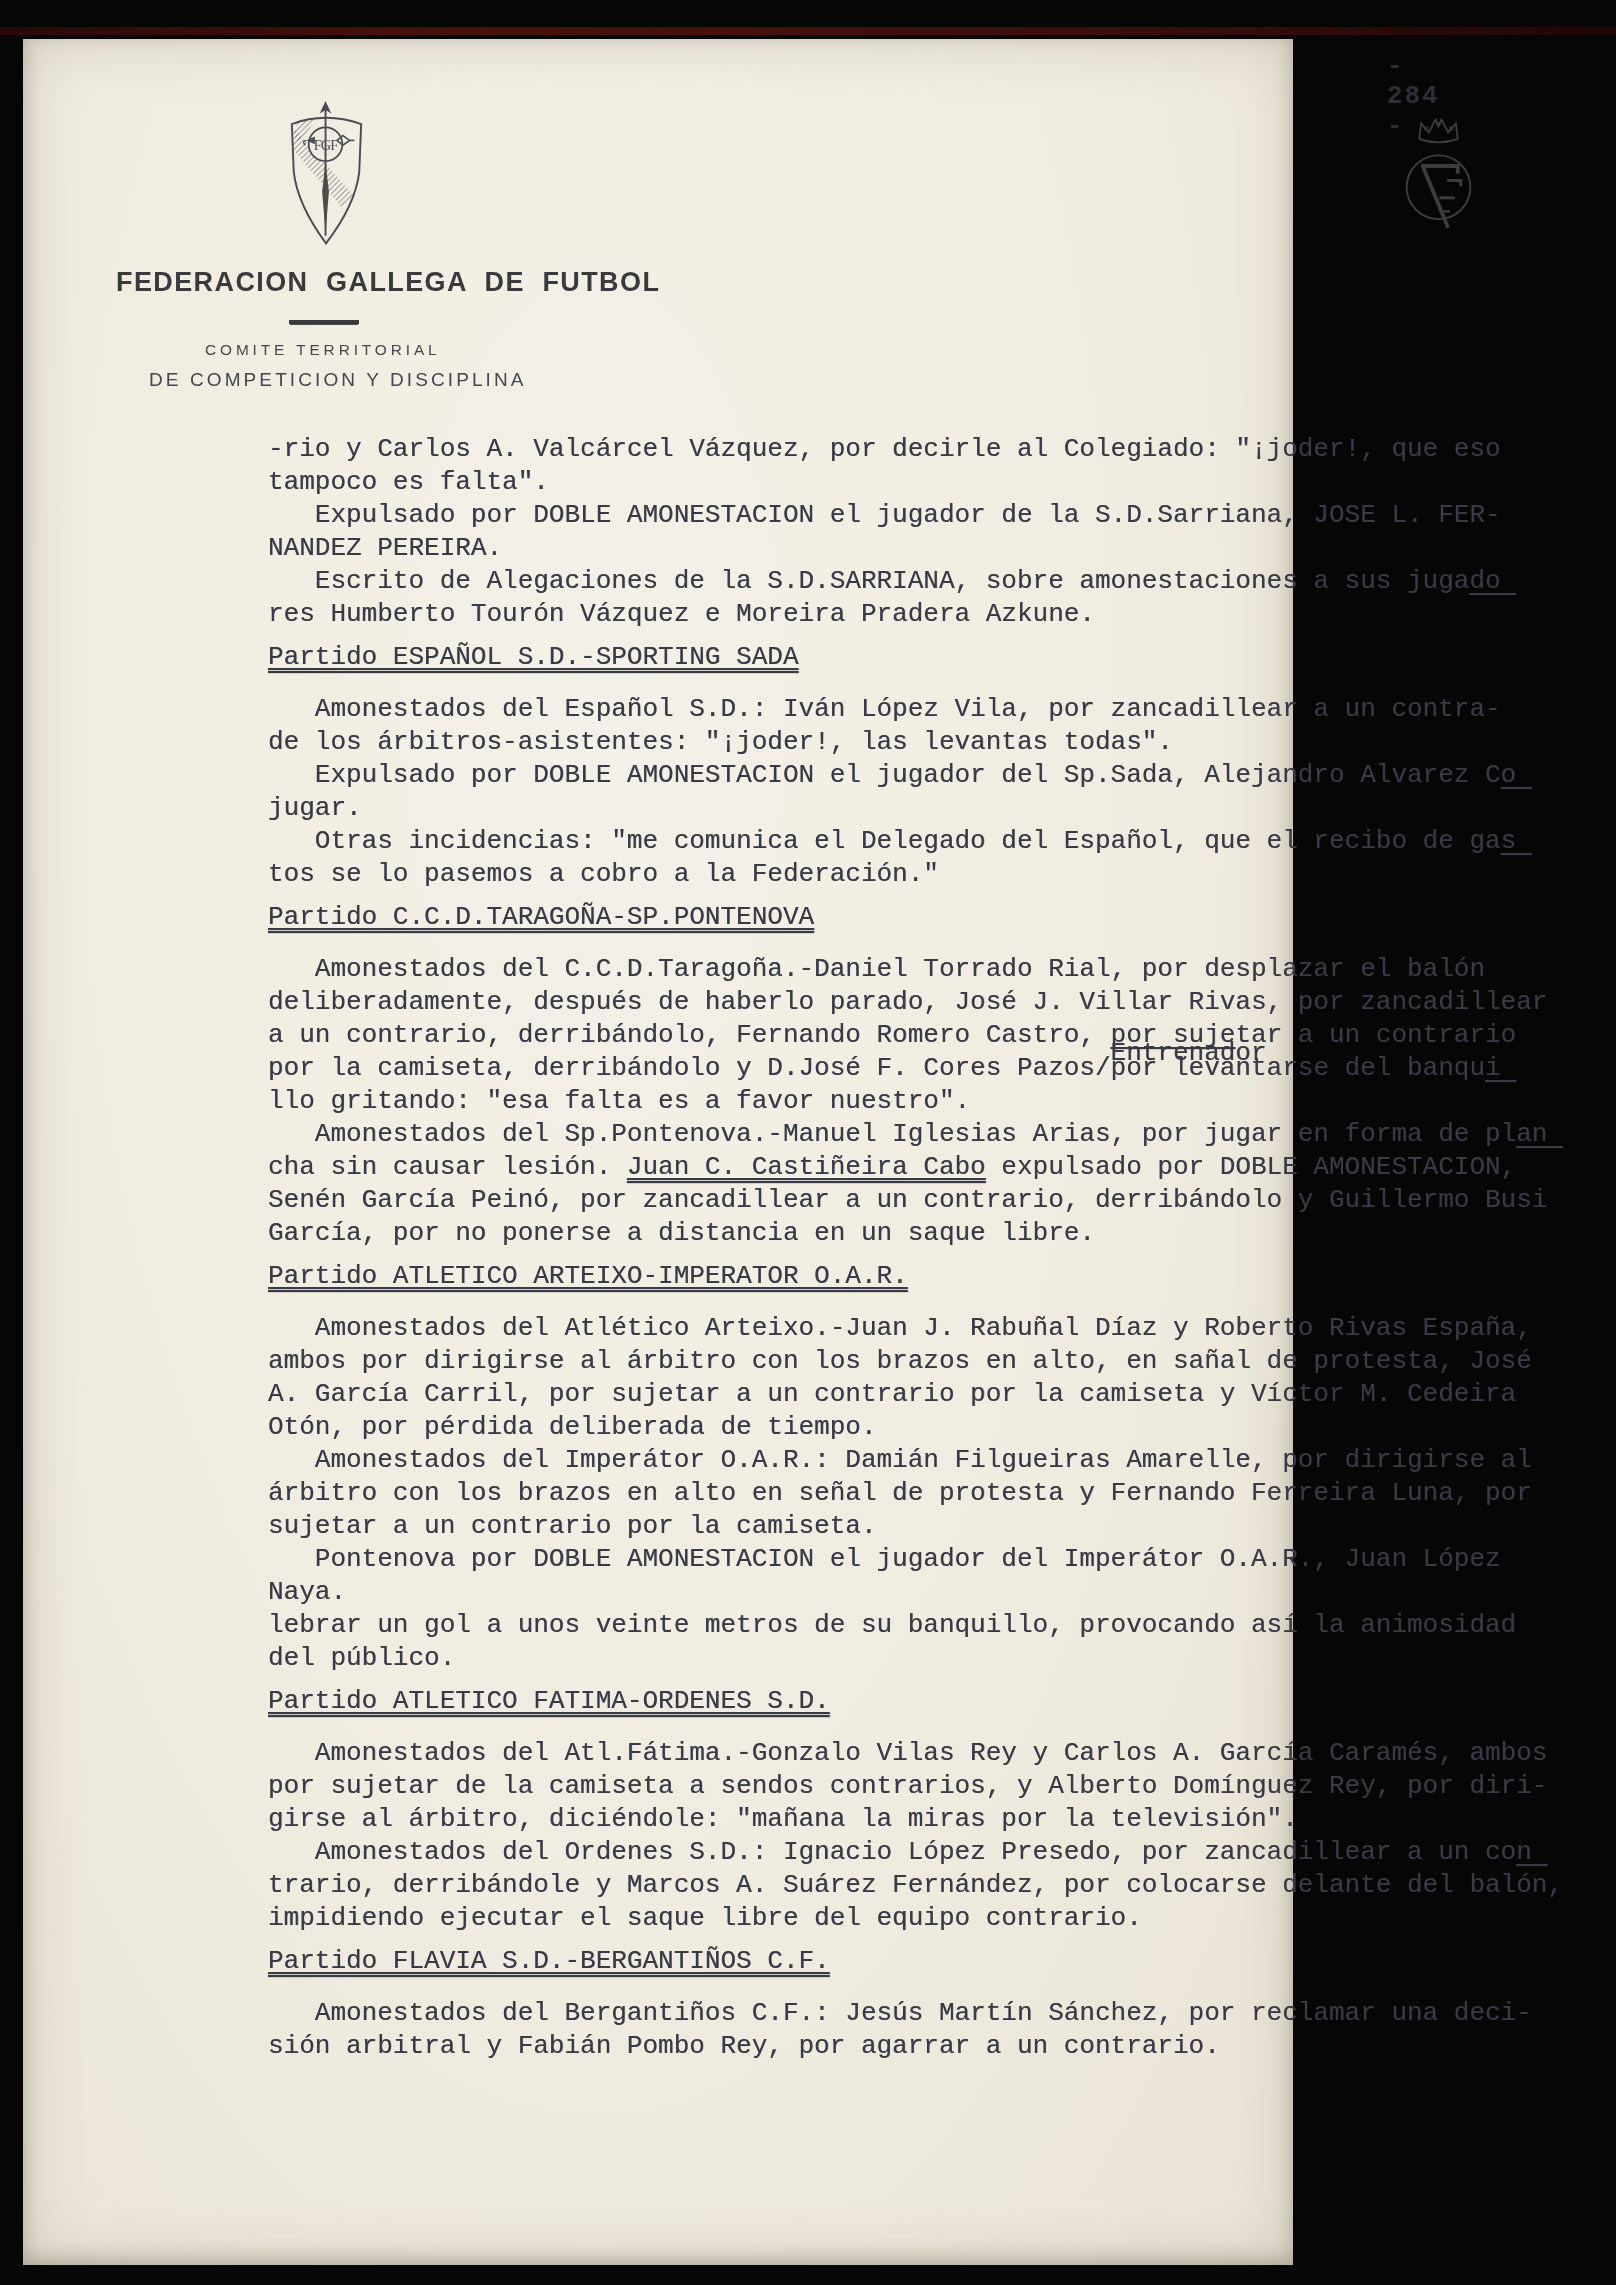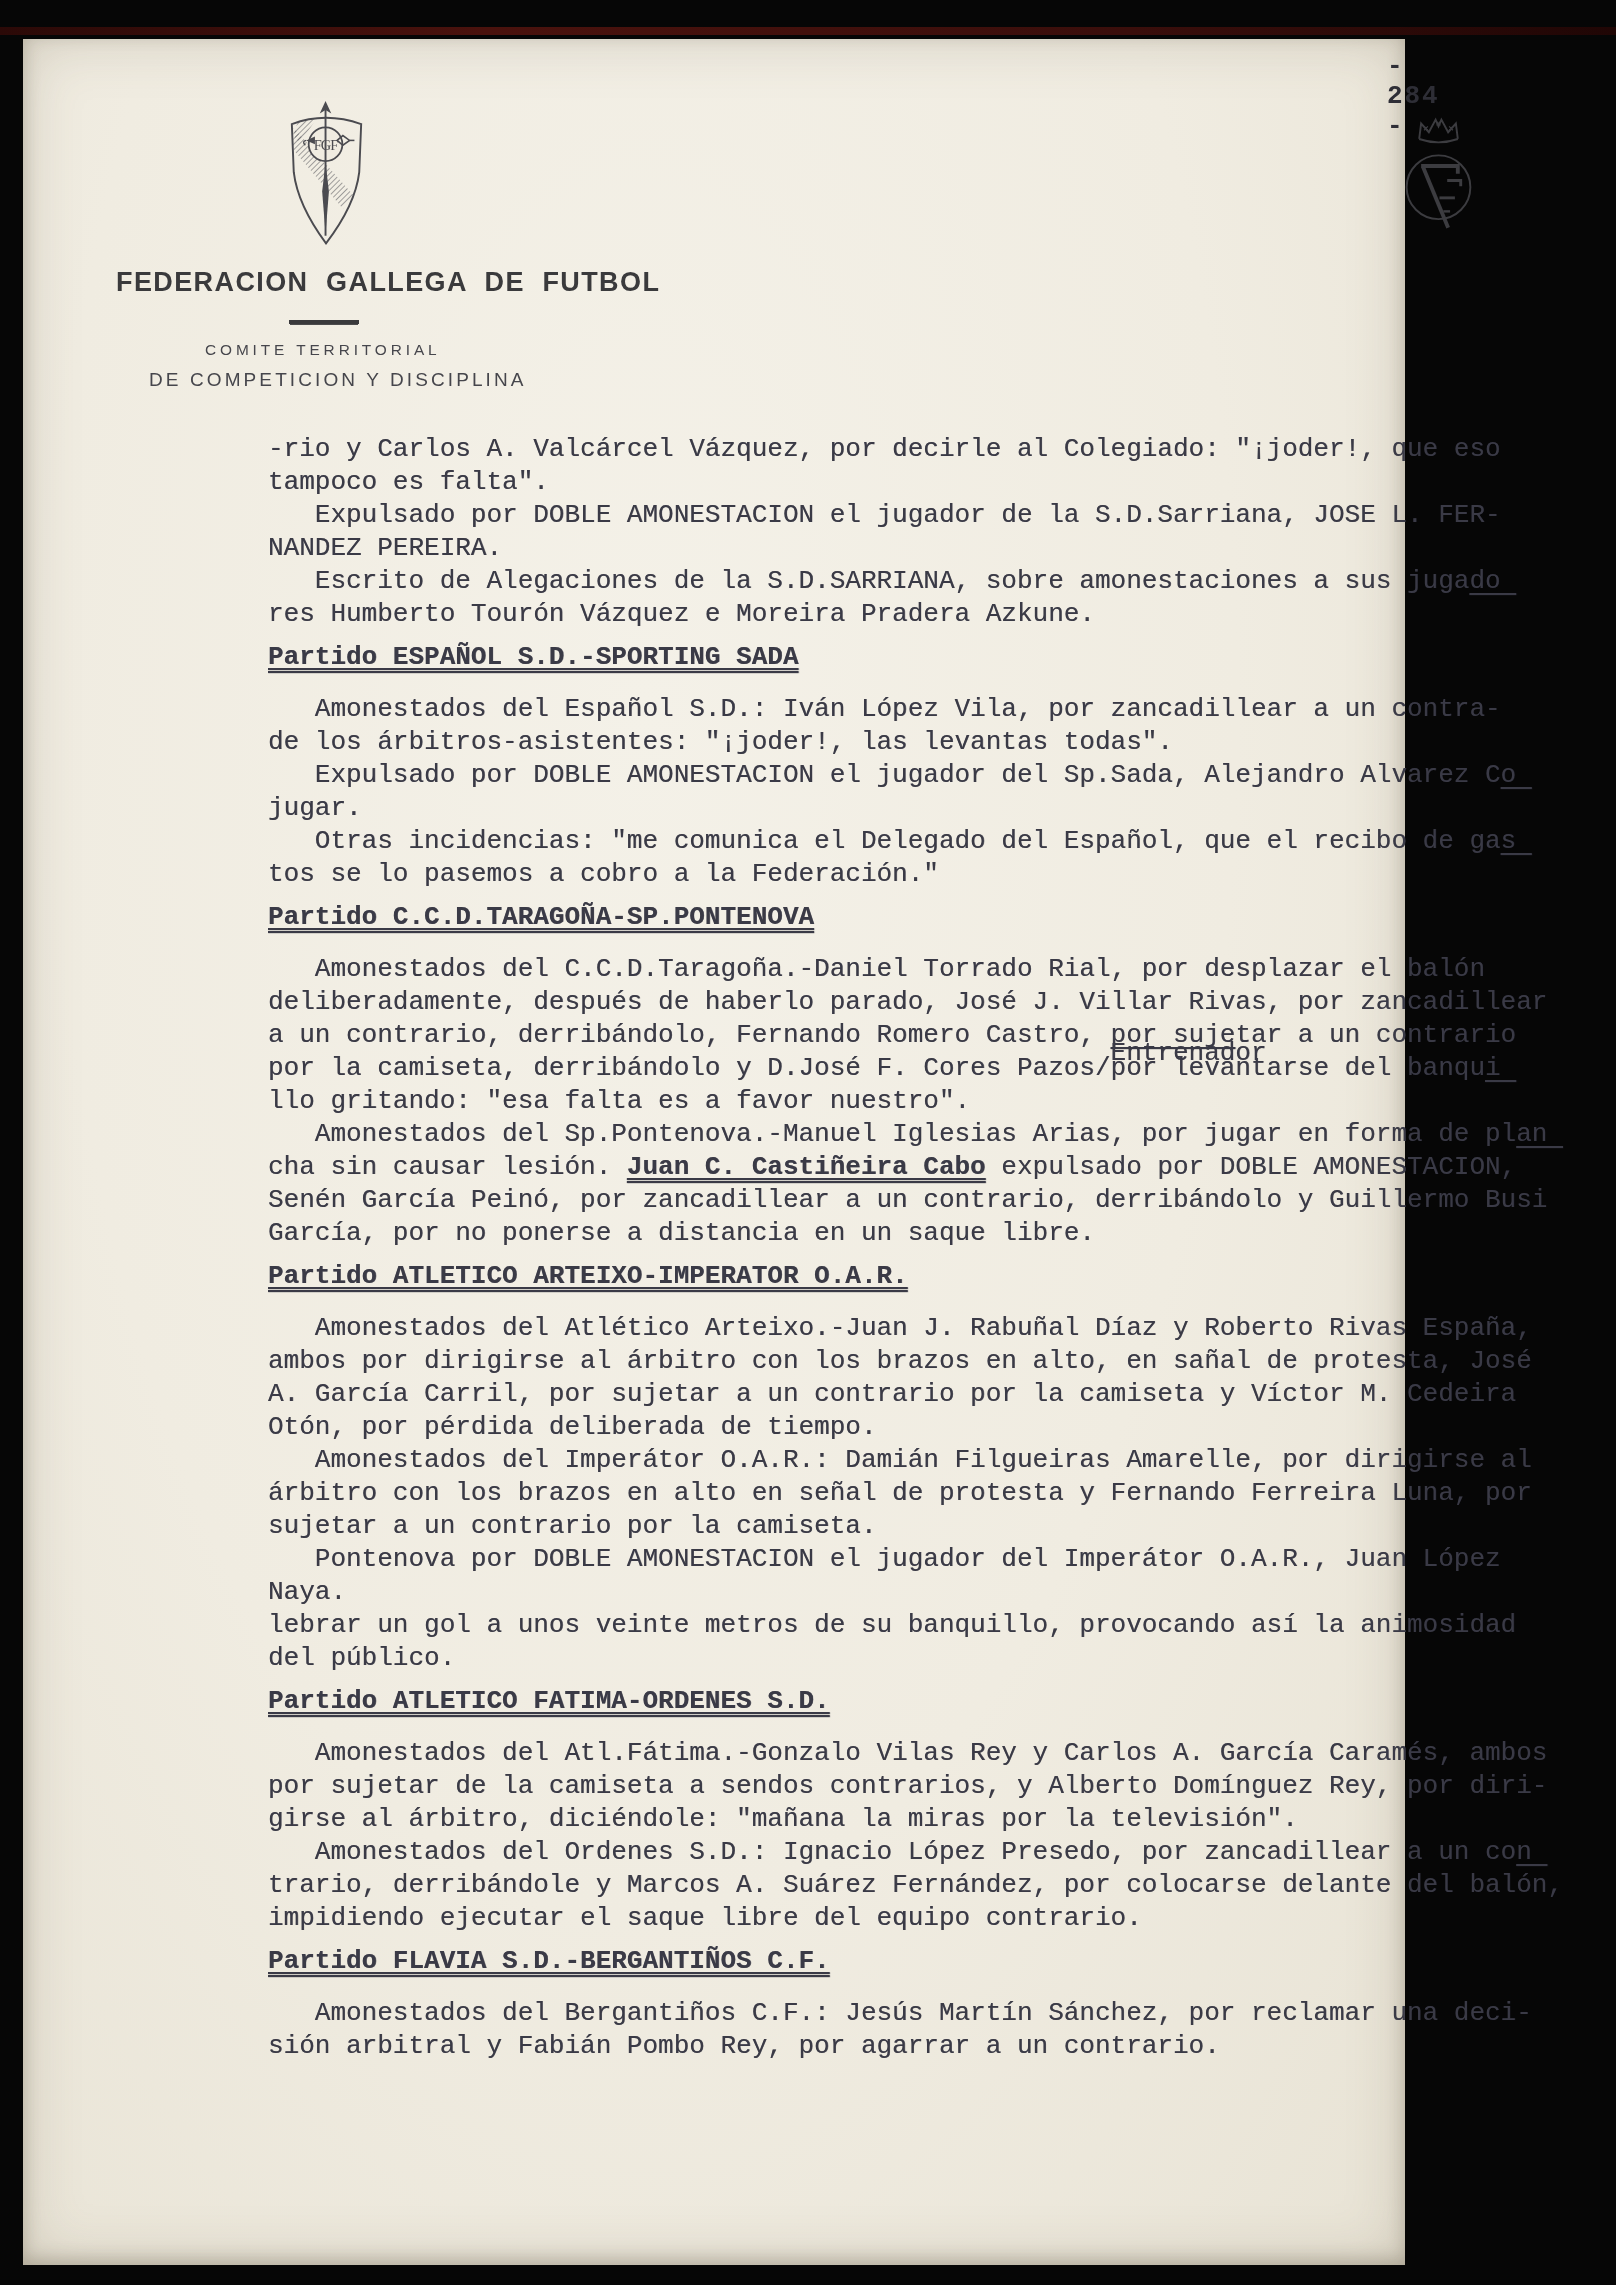--- a/index.html
+++ b/index.html
@@ -4,21 +4,21 @@
 <style>
   html,body{margin:0;padding:0;}
   body{
     width:1616px;height:2285px;position:relative;overflow:hidden;
     background:#060606;
     font-family:"Liberation Mono","DejaVu Sans Mono",monospace;
   }
   .top-red{position:absolute;left:0;top:27px;width:1616px;height:7.7px;
     background:linear-gradient(90deg,#2b0907,#4a120d 30%,#3a0e0b 70%,#200605);}
   .paper{
-    position:absolute;left:23px;top:39px;width:1382px;height:2226px;
+    position:absolute;left:23px;top:39px;width:1270px;height:2226px;
     background:radial-gradient(ellipse at 45% 30%, #f4f1e8 0%, #f0ece1 55%, #e8e3d5 100%);
     box-shadow:inset 0 0 58px rgba(100,88,62,.22), inset 0 -5.8px 17.4px rgba(60,50,30,.25);
   }
   
   .org-title{position:absolute;left:93px;top:228px;
     font-family:"Liberation Sans","DejaVu Sans",sans-serif;font-weight:bold;
     font-size:27px;letter-spacing:1.4px;word-spacing:8.7px;color:var(--header_ink);
     transform:scaleY(1.04);}
   .org-rule{position:absolute;left:266px;top:281px;width:70px;height:3.9px;
     background:var(--header_ink);box-shadow:0 1.9px 0 -1px var(--header_ink);}
@@ -32,21 +32,21 @@
     letter-spacing:1.9px;color:#2e2e36;}
   .shield{position:absolute;left:255px;top:60px;}
   .crest{position:absolute;left:1371px;top:71px;}
   
   #doc{position:absolute;left:245px;top:394px;width:1332px;
     font-size:26px;color:var(--ink);
     text-shadow:0.3px 0.3px 0 rgba(42,42,56,.55);}
   .line{height:33px;line-height:33px;white-space:pre;position:relative;}
   .sec-heading{margin-top:9.7px;margin-bottom:19.3px;height:33px;line-height:33px;white-space:pre;}
   .u2{text-decoration:underline;text-decoration-style:double;
-    text-underline-offset:3.9px;text-decoration-thickness:1.9px;font-weight:bold;}
+    text-underline-offset:3.9px;text-decoration-thickness:1.9px;}
   .u{text-decoration:underline;text-underline-offset:4.8px;text-decoration-thickness:1.9px;}
   .interline{position:absolute;top:-14.5px;white-space:pre;color:var(--ink);}
   svg .ln{fill:none;stroke:#4b4b50;}
 </style>
 </head>
 <body>
 
 <div class="top-red"></div>
 
 <div class="paper">

